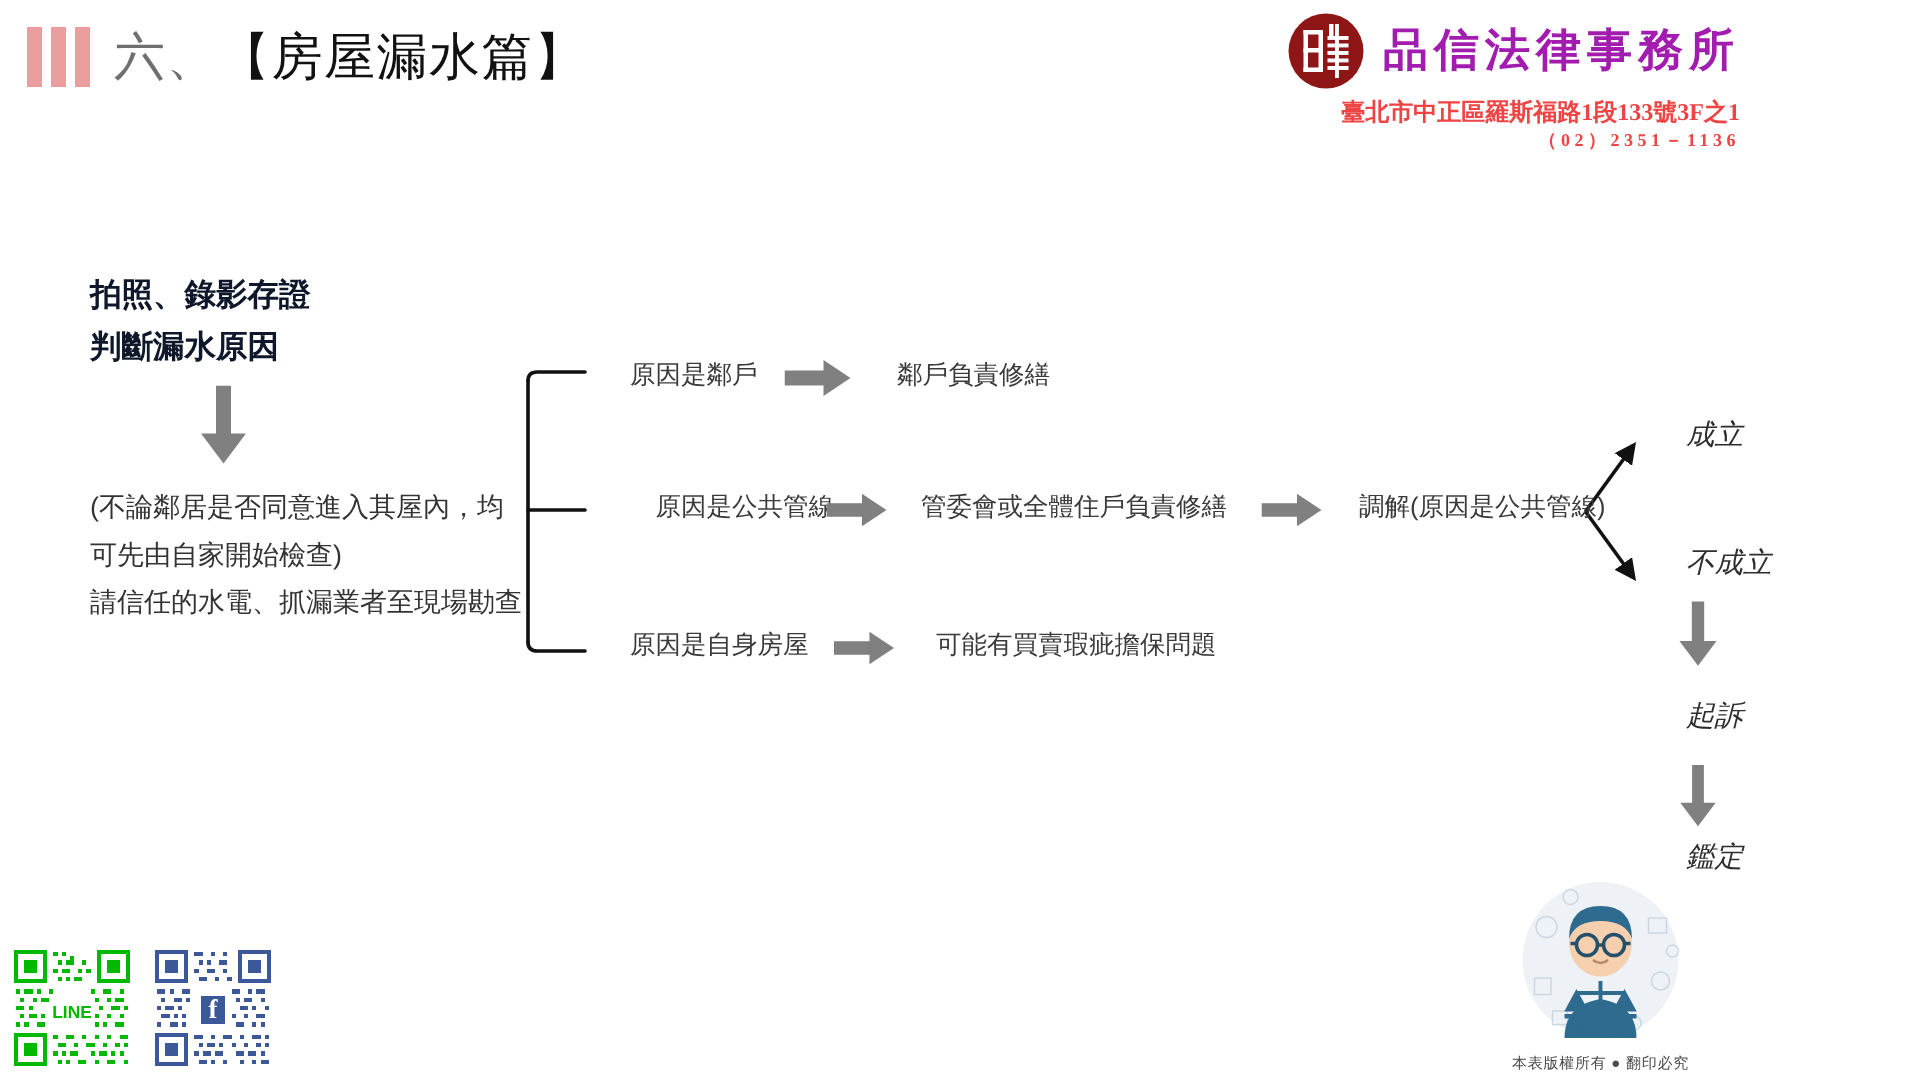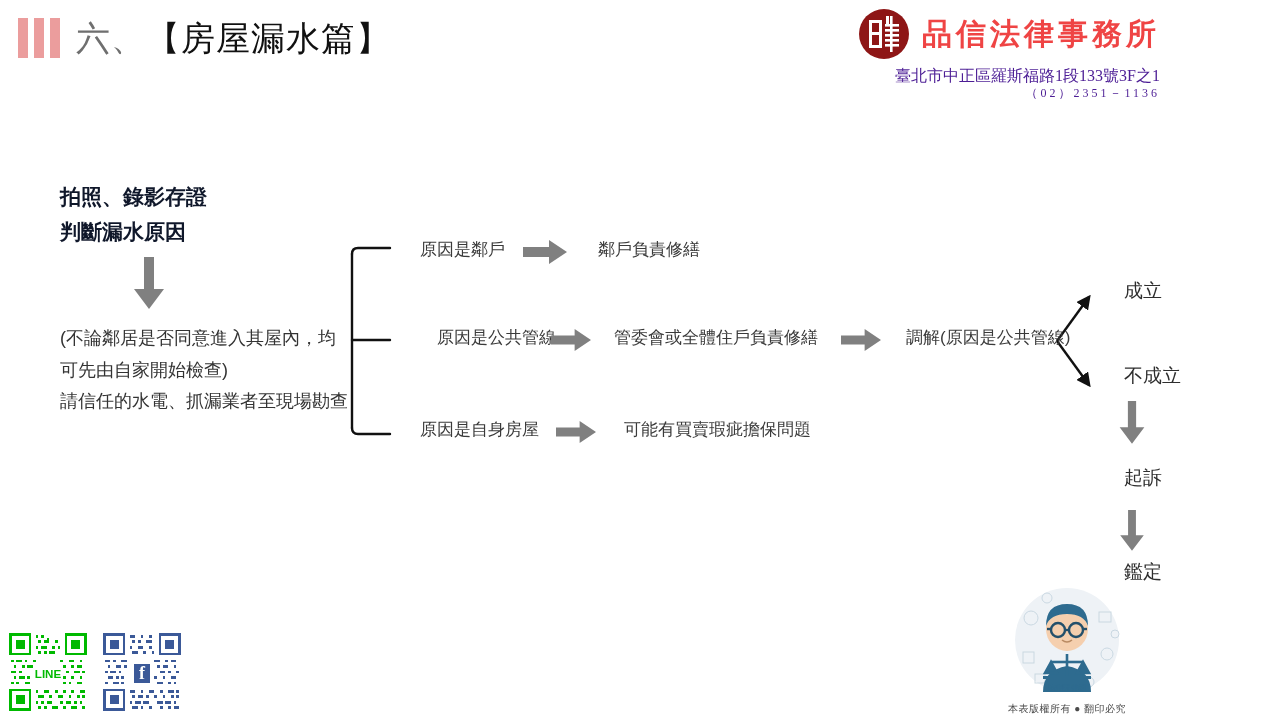--- a/index.html
+++ b/index.html
@@ -20,44 +20,44 @@
   .title-bars i{display:block;width:10px;height:40px;background:#eb9d9d;}
   .title-text{font-size:34px;letter-spacing:1px;line-height:1;white-space:nowrap;}
   .title-text .num{color:#6f6f6f;}
   .title-text .name{color:#111111;font-weight:400;}
 
   .brand{position:absolute;right:10px;top:8px;text-align:right;}
   .brand-top{display:flex;align-items:center;justify-content:flex-end;gap:12px;}
   .seal{width:52px;height:52px;flex:0 0 52px;}
   .brand-name{
     font-family:"Liberation Serif","DejaVu Serif",serif;
-    font-weight:bold;font-size:30px;color:#ef4444;letter-spacing:4px;
+    font-weight:bold;font-size:30px;color:#a21caf;letter-spacing:4px;
     white-space:nowrap;line-height:1;
   }
   .brand-addr,.brand-tel{
     font-family:"Liberation Serif","DejaVu Serif",serif;
-    font-weight:normal;color:#4c1d95;white-space:nowrap;line-height:1.25;
+    font-weight:bold;color:#ef4444;white-space:nowrap;line-height:1.25;
   }
   .brand-addr{font-size:16px;margin-top:6px;}
   .brand-tel{font-size:12px;letter-spacing:3px;}
 
   
   .left-col{position:absolute;left:60px;top:180px;width:290px;}
   .lead{font-size:21px;font-weight:bold;line-height:1.65;color:#0f172a;}
   .down-arrow-wrap{margin:8px 0 10px 72px;}
   .body-text{font-size:18px;line-height:1.75;color:#333;}
 
   
   .arrow-down{display:block;}
   .arrow-right{display:inline-block;vertical-align:middle;}
 
   
   .flow{position:absolute;left:0;top:0;width:1280px;height:720px;pointer-events:none;}
   .node{position:absolute;font-size:17px;color:#3a3a3a;white-space:nowrap;line-height:1;margin-left:20px;}
-  .node.big{font-size:19px;color:#2e2e2e;}
+  .node.big{font-size:19px;color:#2e2e2e;font-style:italic;}
 
   .r1-cause{left:400px;top:241px;}
   .r1-arrow{position:absolute;left:523px;top:240px;}
   .r1-result{left:578px;top:241px;}
 
   .r2-cause{left:417px;top:329px;}
   .r2-arrow{position:absolute;left:551px;top:328px;}
   .r2-result{left:594px;top:329px;}
   .r2-arrow2{position:absolute;left:841px;top:328px;}
   .r2-mediate{left:886px;top:329px;}

